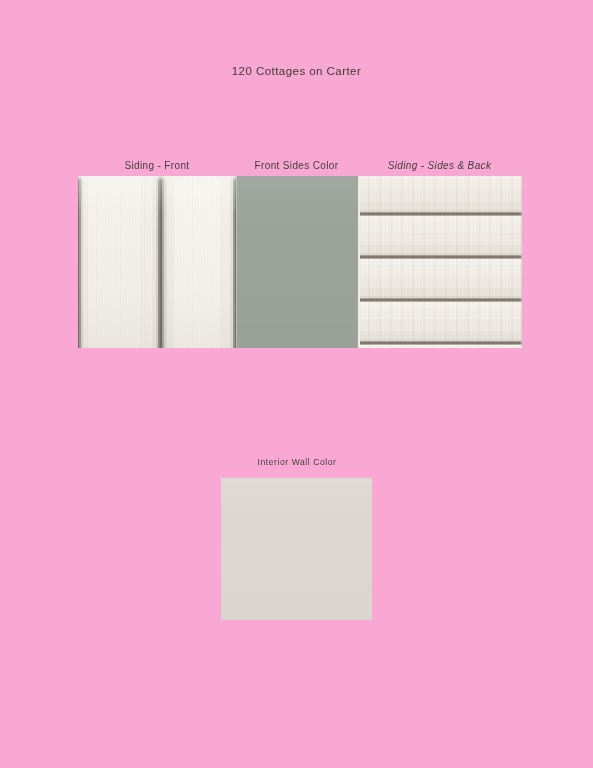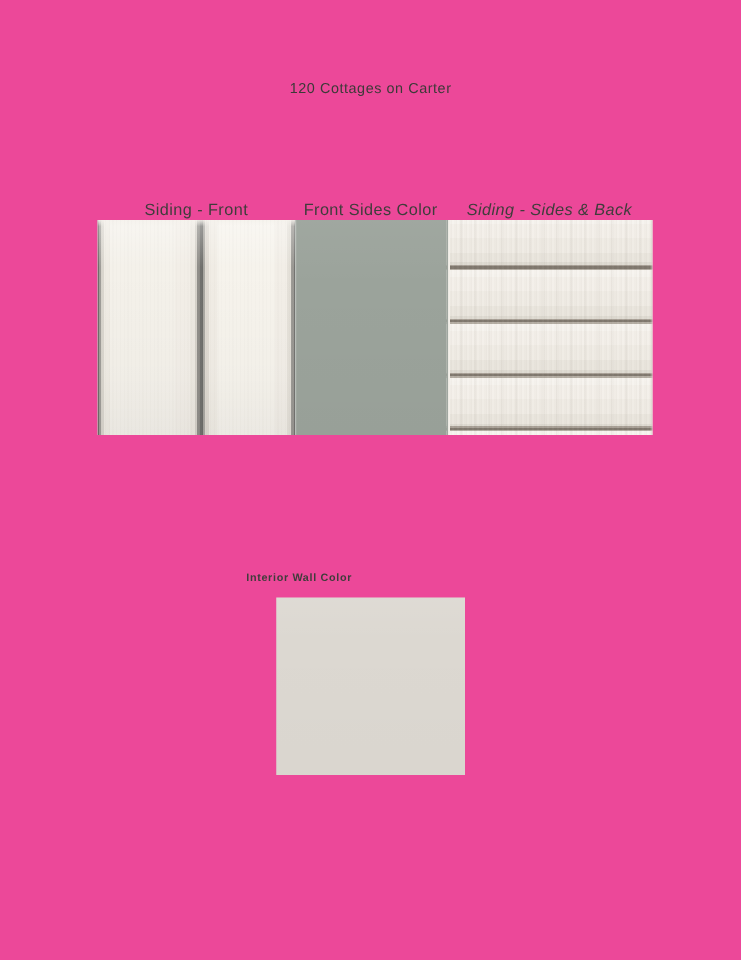--- a/index.html
+++ b/index.html
@@ -13,21 +13,21 @@
     background: #ffffff;
     font-family: "Liberation Sans", sans-serif;
     overflow: hidden;
     position: relative;
   }
 
   .page {
     position: relative;
     width: 593px;
     height: 768px;
-    background: #ec4899;
+    background: #f9a8d4;
   }
 
   
   .doc-title {
     position: absolute;
     left: 0;
     top: 65px;
     width: 593px;
     text-align: center;
     font-family: "Liberation Sans", sans-serif;
@@ -42,21 +42,21 @@
   .labels-row {
     position: absolute;
     left: 78px;
     top: 160px;
     width: 444px;
     height: 14px;
   }
   .swatch-label {
     position: absolute;
     top: 0;
-    font-size: 13px;
+    font-size: 10px;
     font-weight: 400;
     letter-spacing: 0.35px;
     color: #3f3d3b;
     white-space: nowrap;
     text-align: center;
   }
   .swatch-label.l1 { left: 0;     width: 158px; }
   .swatch-label.l2 { left: 158px; width: 121px; }
   .swatch-label.l3 { left: 279px; width: 165px; font-style: italic; }
 
@@ -173,22 +173,23 @@
     width: 2px;
     background: linear-gradient(to left, rgba(210,205,196,0.7), rgba(255,255,255,0));
   }
 
   
   .interior-label {
     position: absolute;
     left: 197px;
     top: 457px;
     width: 200px;
+    text-align: center;
     font-size: 8.6px;
-    font-weight: 700;
+    font-weight: 400;
     letter-spacing: 0.55px;
     color: #3f3d3b;
     white-space: nowrap;
   }
   .interior-swatch {
     position: absolute;
     left: 221px;
     top: 478px;
     width: 151px;
     height: 142px;

